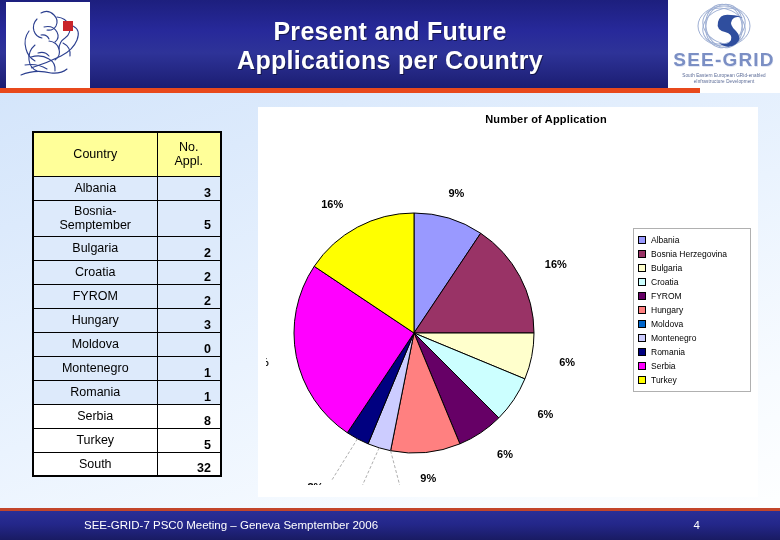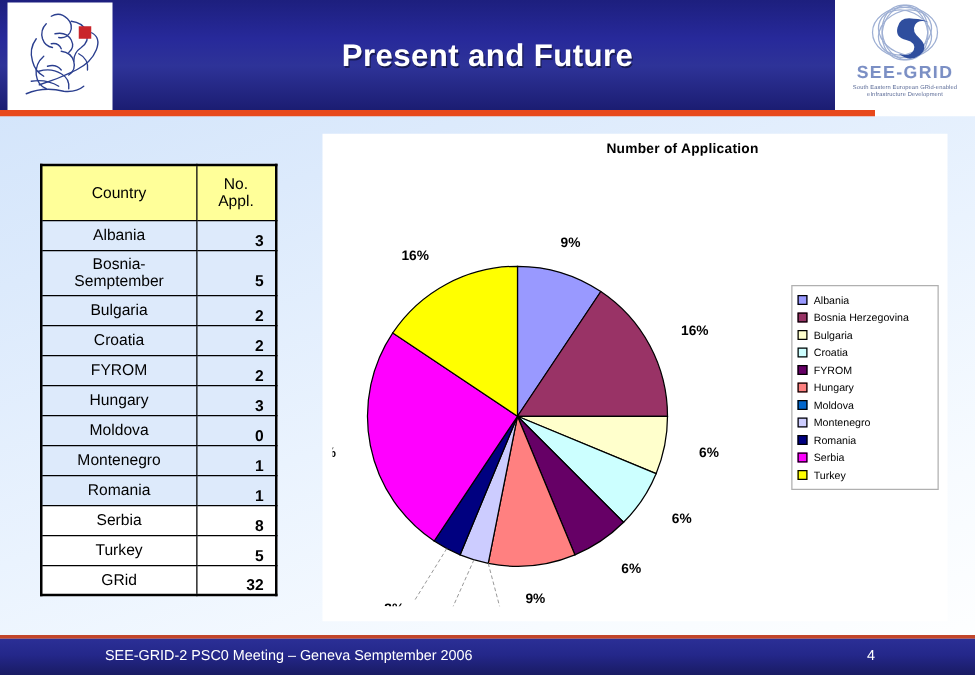--- a/index.html
+++ b/index.html
@@ -41,21 +41,21 @@
   }
   #header-title .ln { white-space: nowrap; }
   #seegrid-logo {
     position: absolute; right: 0px; top: 0px; width: 112px; height: 92px;
     background: #ffffff;
     display: flex; flex-direction: column; align-items: center; justify-content: flex-start;
     padding-top: 2px;
   }
   #seegrid-mark { width: 74px; height: 48px; }
   #seegrid-word {
-    font-size: 14px; font-weight: bold; color: #7b8fc4;
+    font-size: 19px; font-weight: bold; color: #7b8fc4;
     letter-spacing: 1.2px; margin-top: -1px;
     text-shadow: 0.5px 0.5px 0 #e3e8f5;
   }
   #seegrid-sub {
     font-size: 4.6px; color: #5a6a96; text-align: center; line-height: 1.35;
     width: 104px; margin-top: 2px; letter-spacing: 0.1px;
   }
   #header-rule {
     position: absolute; left: 0; top: 88px; width: 700px; height: 5px;
     background: #e8491c;
@@ -197,20 +197,21 @@
           <path d="M30 30 q6 -1 8 4"></path>
           <path d="M27 48 q7 -2 11 3"></path>
         </g>
         <rect x="52" y="16" width="10" height="10" fill="#c9252b"></rect>
         <path d="M62 21 q8 4 4 14 q-4 10 -16 16 q-14 7 -30 12" stroke="#2b3f8f" stroke-width="1.1" fill="none"></path>
       </svg>
     </div>
 
     <div id="header-title">
       <div class="ln">Present and Future</div>
+      <div class="ln">Applications per Country</div>
     </div>
 
     <div id="seegrid-logo">
       <svg id="seegrid-mark" viewBox="0 0 74 48">
         <g stroke="#9fb0d4" stroke-width="1" fill="none">
           <ellipse cx="37" cy="24" rx="26" ry="20"></ellipse>
           <ellipse cx="37" cy="24" rx="22" ry="17" transform="rotate(25 37 24)"></ellipse>
           <ellipse cx="37" cy="24" rx="22" ry="17" transform="rotate(-25 37 24)"></ellipse>
           <ellipse cx="37" cy="24" rx="18" ry="22" transform="rotate(15 37 24)"></ellipse>
           <ellipse cx="37" cy="24" rx="18" ry="22" transform="rotate(-15 37 24)"></ellipse>
@@ -281,21 +282,21 @@
           </tr>
           <tr class=" r-white">
             <td class="c-name">Serbia</td>
             <td class="c-num">8</td>
           </tr>
           <tr class=" r-white">
             <td class="c-name">Turkey</td>
             <td class="c-num">5</td>
           </tr>
           <tr class=" r-white">
-            <td class="c-name">GRid</td>
+            <td class="c-name">South</td>
             <td class="c-num">32</td>
           </tr>
         </tbody>
     </table>
   </div>
 
   <div id="chart-panel">
     <div id="chart-title">Number of Application</div>
 
     <div id="pie-area">
@@ -377,17 +378,17 @@
         <div class="legend-row">
           <span class="legend-sw" style="background: rgb(255, 255, 0);"></span>
           <span class="legend-txt">Turkey</span>
         </div>
       </div>
   </div>
 
   <div id="footer">
     <div id="footer-rule"></div>
     <div id="footer-bg"></div>
-    <div id="footer-text">SEE-GRID-2 PSC0 Meeting – Geneva Semptember 2006</div>
+    <div id="footer-text">SEE-GRID-7 PSC0 Meeting – Geneva Semptember 2006</div>
     <div id="footer-page">4</div>
   </div>
 
 </div>
 
 </body></html>

